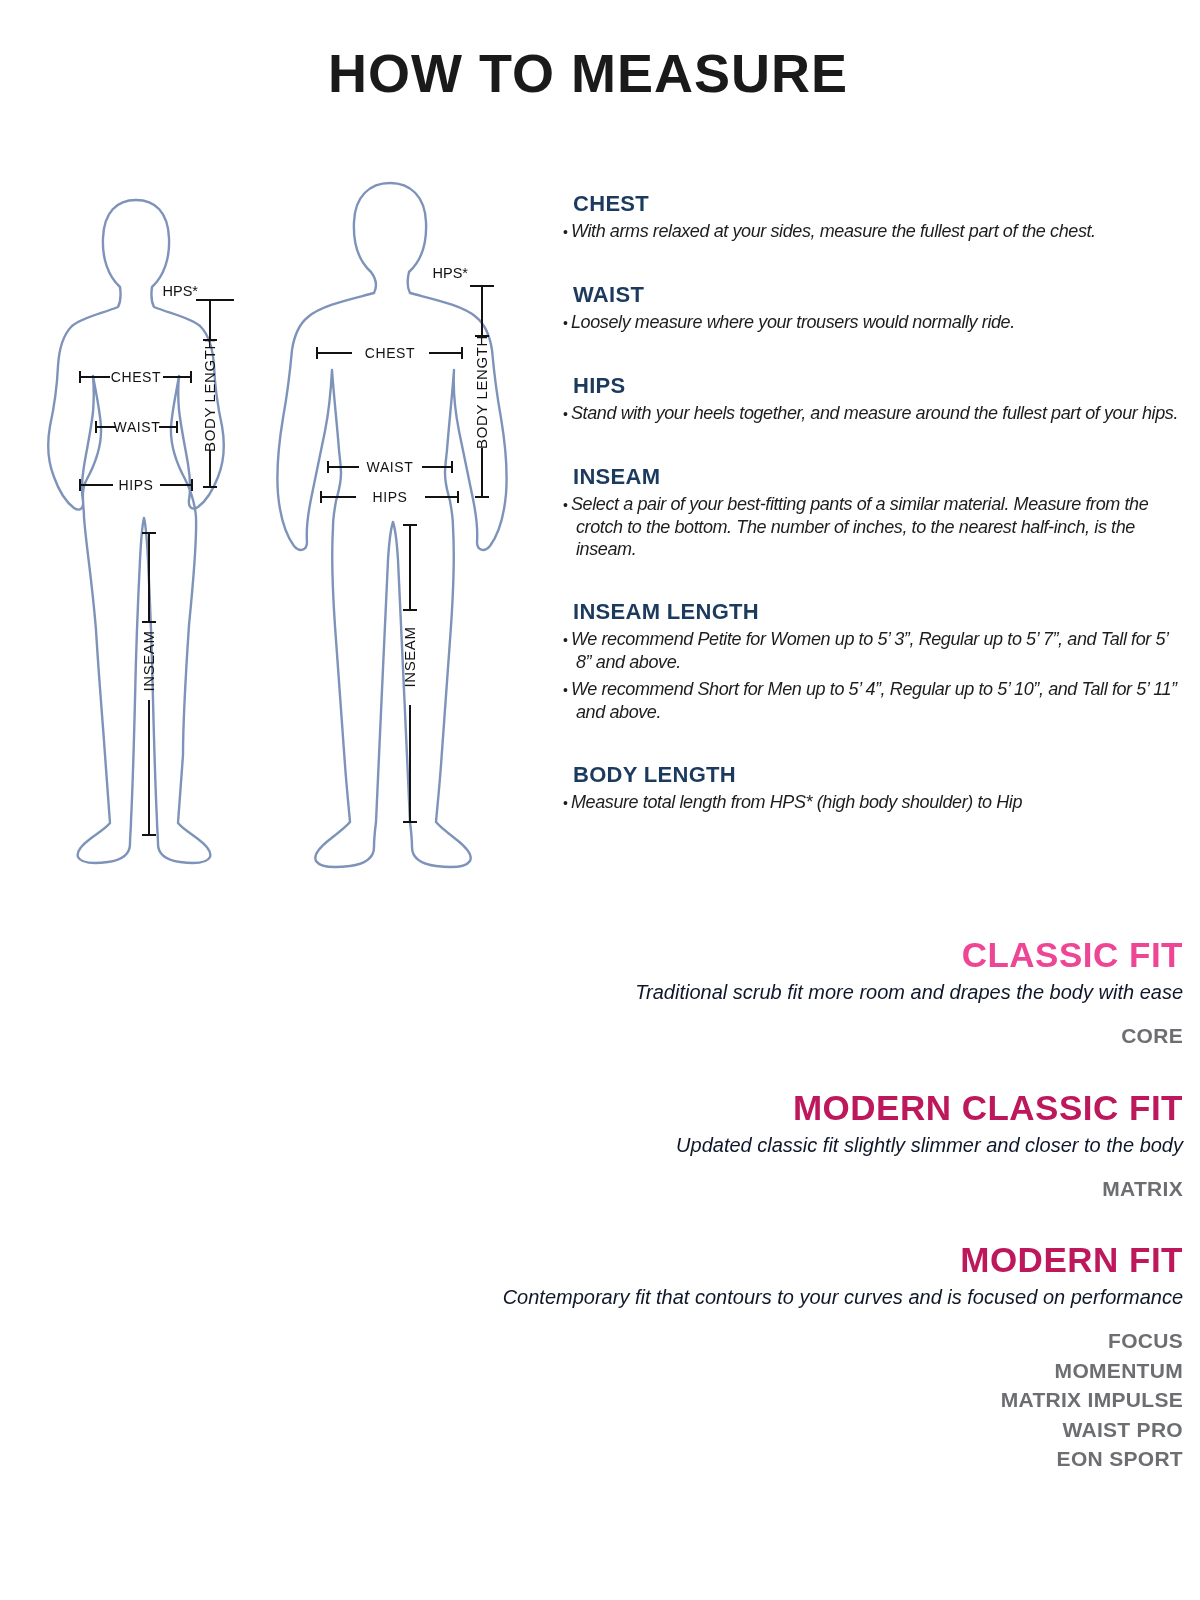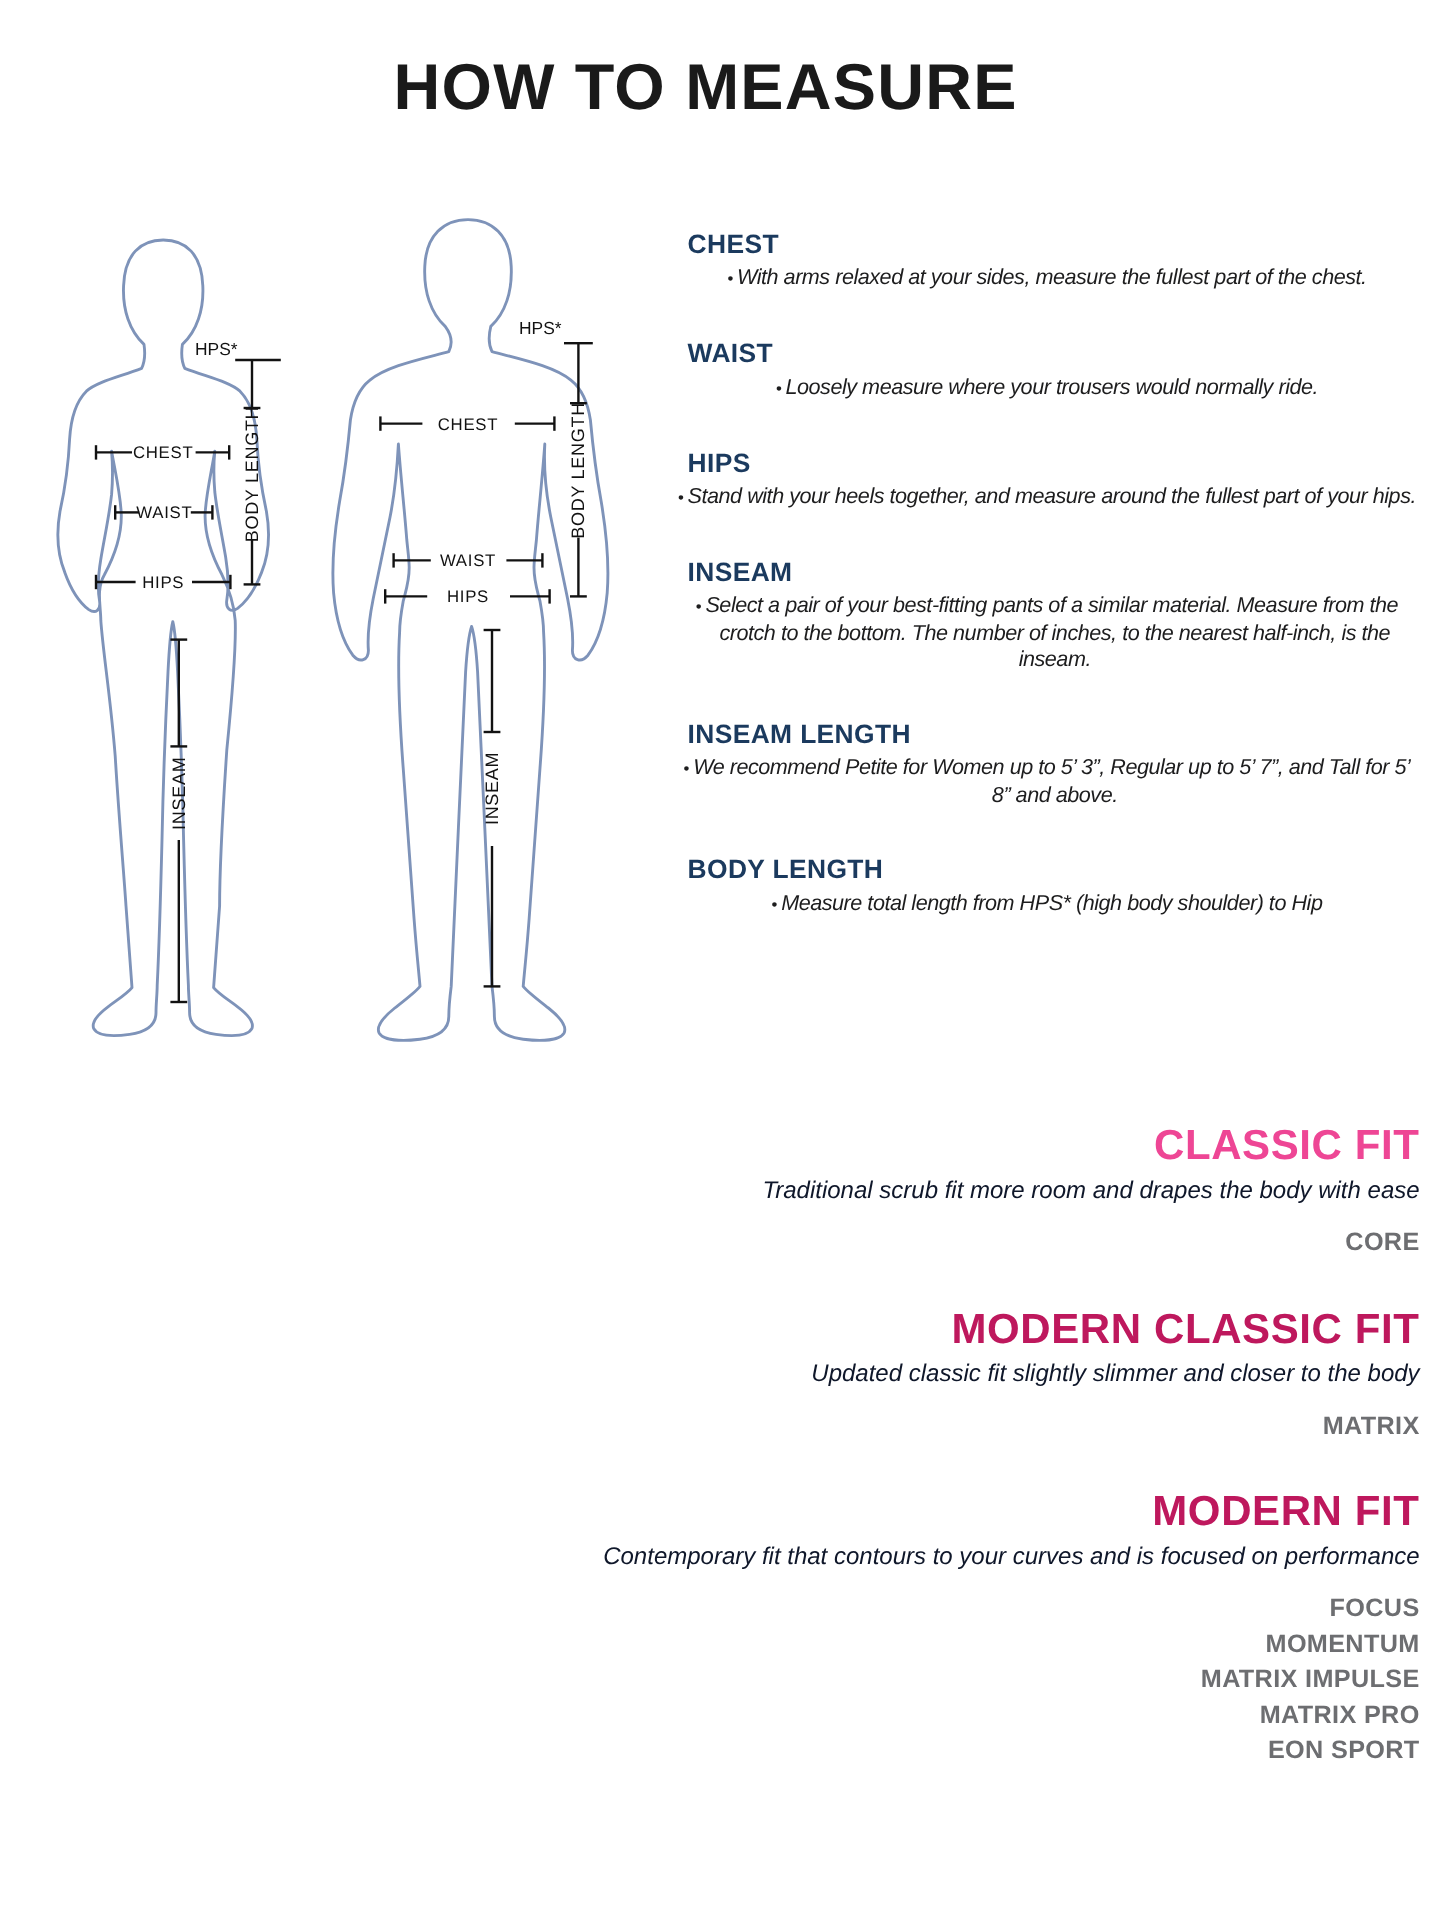--- a/index.html
+++ b/index.html
@@ -20,21 +20,21 @@
   .hps-label{fill:#121212;font-size:14.5px;font-family:"Liberation Sans",sans-serif;}
   
   #instructions{position:absolute;left:557px;top:192px;width:625px;}
   #instructions section{margin:0 0 40px 0;}
   #instructions h3{
     margin:0 0 5px 16px;font-size:22px;line-height:23px;font-weight:700;
     color:#1b3a5e;letter-spacing:.3px;
   }
   .bullet{
     margin:0;padding-left:19px;text-indent:-13px;font-style:italic;
-    font-size:18px;line-height:22px;letter-spacing:-.4px;color:#1d1d1e;text-align:center;
+    font-size:18px;line-height:22px;letter-spacing:-.4px;color:#1d1d1e;
   }
   .bullet + .bullet{margin-top:5px;}
   .dot{font-style:normal;font-size:14px;}
   
   #fits{position:absolute;top:936px;left:7px;width:1176px;text-align:right;}
   .fit + .fit{margin-top:38px;}
   .fit-name{font-size:35px;line-height:37px;font-weight:700;letter-spacing:.5px;}
   .fit-pink{color:#ee4695;}
   .fit-green{color:#be185d;}
   .fit-desc{margin-top:7px;font-size:20px;line-height:24px;font-style:italic;color:#0f172a;}
@@ -204,20 +204,21 @@
   </section>
 
   <section>
     <h3>INSEAM</h3>
     <p class="bullet"><span class="dot">•&nbsp;</span><span>Select a pair of your best-fitting pants of a similar material. Measure from the crotch to the bottom. The number of inches, to the nearest half-inch, is the inseam.</span></p>
   </section>
 
   <section>
     <h3>INSEAM LENGTH</h3>
     <p class="bullet"><span class="dot">•&nbsp;</span><span>We recommend Petite for Women up to 5’ 3”, Regular up to 5’ 7”, and Tall for 5’ 8” and above.</span></p>
+    <p class="bullet"><span class="dot">•&nbsp;</span><span>We recommend Short for Men up to 5’ 4”, Regular up to 5’ 10”, and Tall for 5’ 11” and above.</span></p>
   </section>
 
   <section>
     <h3>BODY LENGTH</h3>
     <p class="bullet"><span class="dot">•&nbsp;</span><span>Measure total length from HPS* (high body shoulder) to Hip</span></p>
   </section>
 
 </div>
 
 <div id="fits">
@@ -238,18 +239,18 @@
     </div>
   </div>
 
   <div class="fit">
     <div class="fit-name fit-green">MODERN FIT</div>
     <div class="fit-desc">Contemporary fit that contours to your curves and is focused on performance</div>
     <div class="fit-brands">
       <div>FOCUS</div>
       <div>MOMENTUM</div>
       <div>MATRIX IMPULSE</div>
-      <div>MATRIX PRO</div>
+      <div>WAIST PRO</div>
       <div>EON SPORT</div>
     </div>
   </div>
 
 </div>
 
 </body></html>

